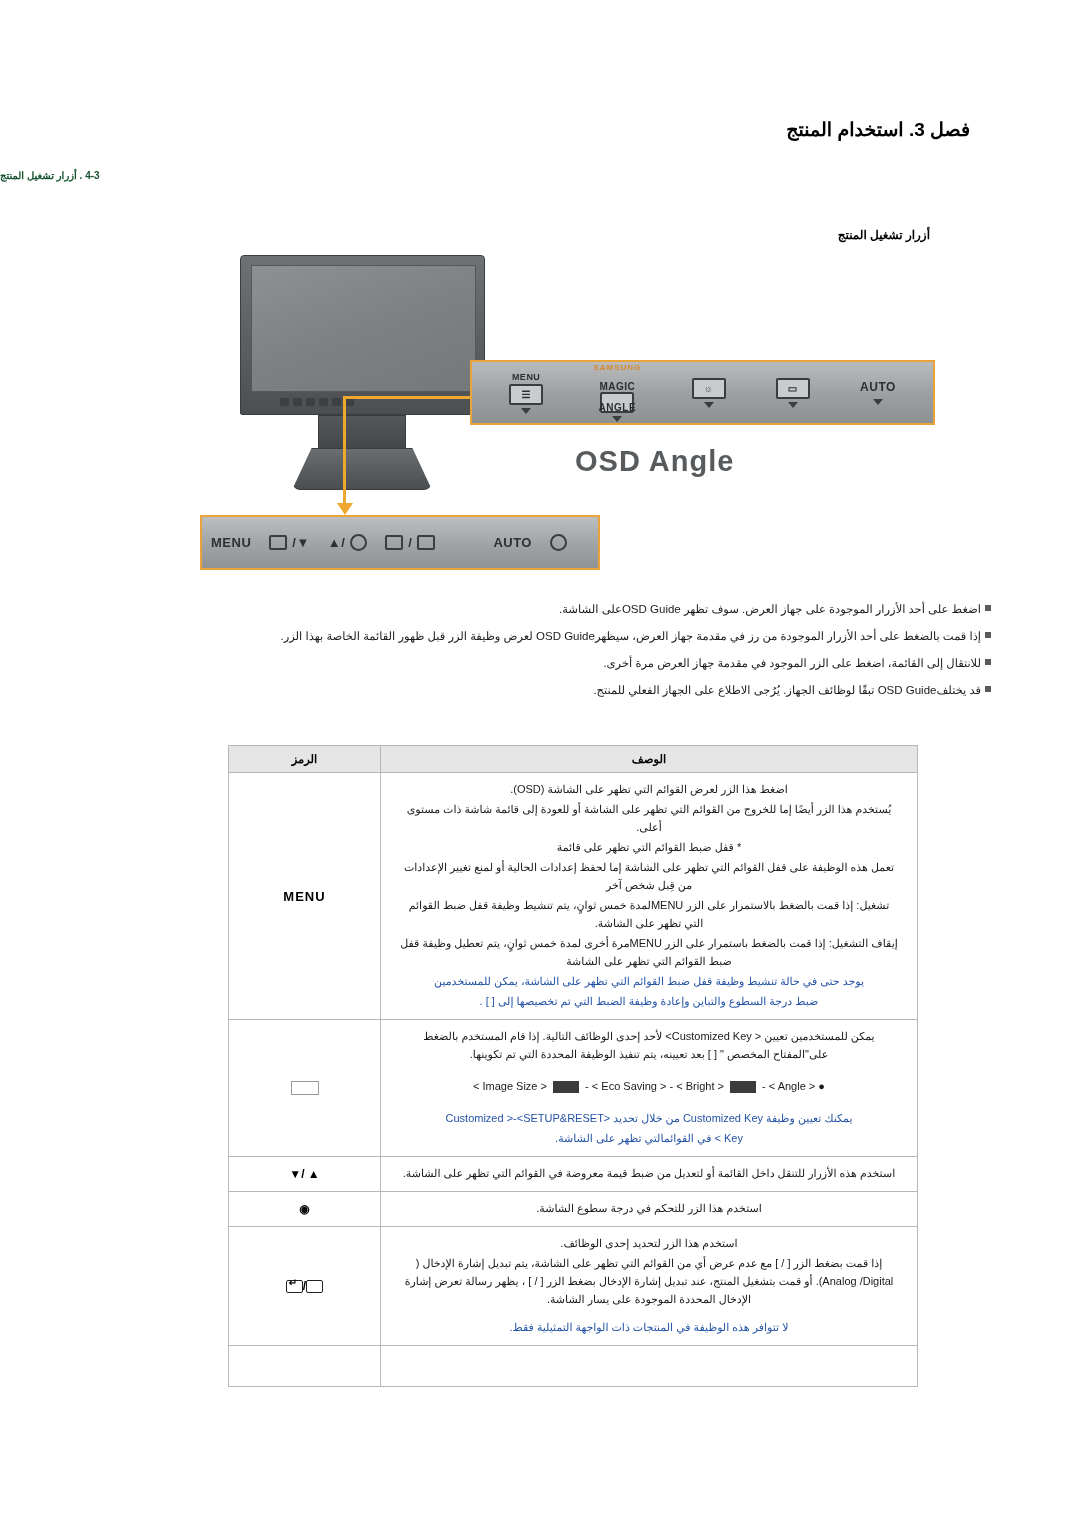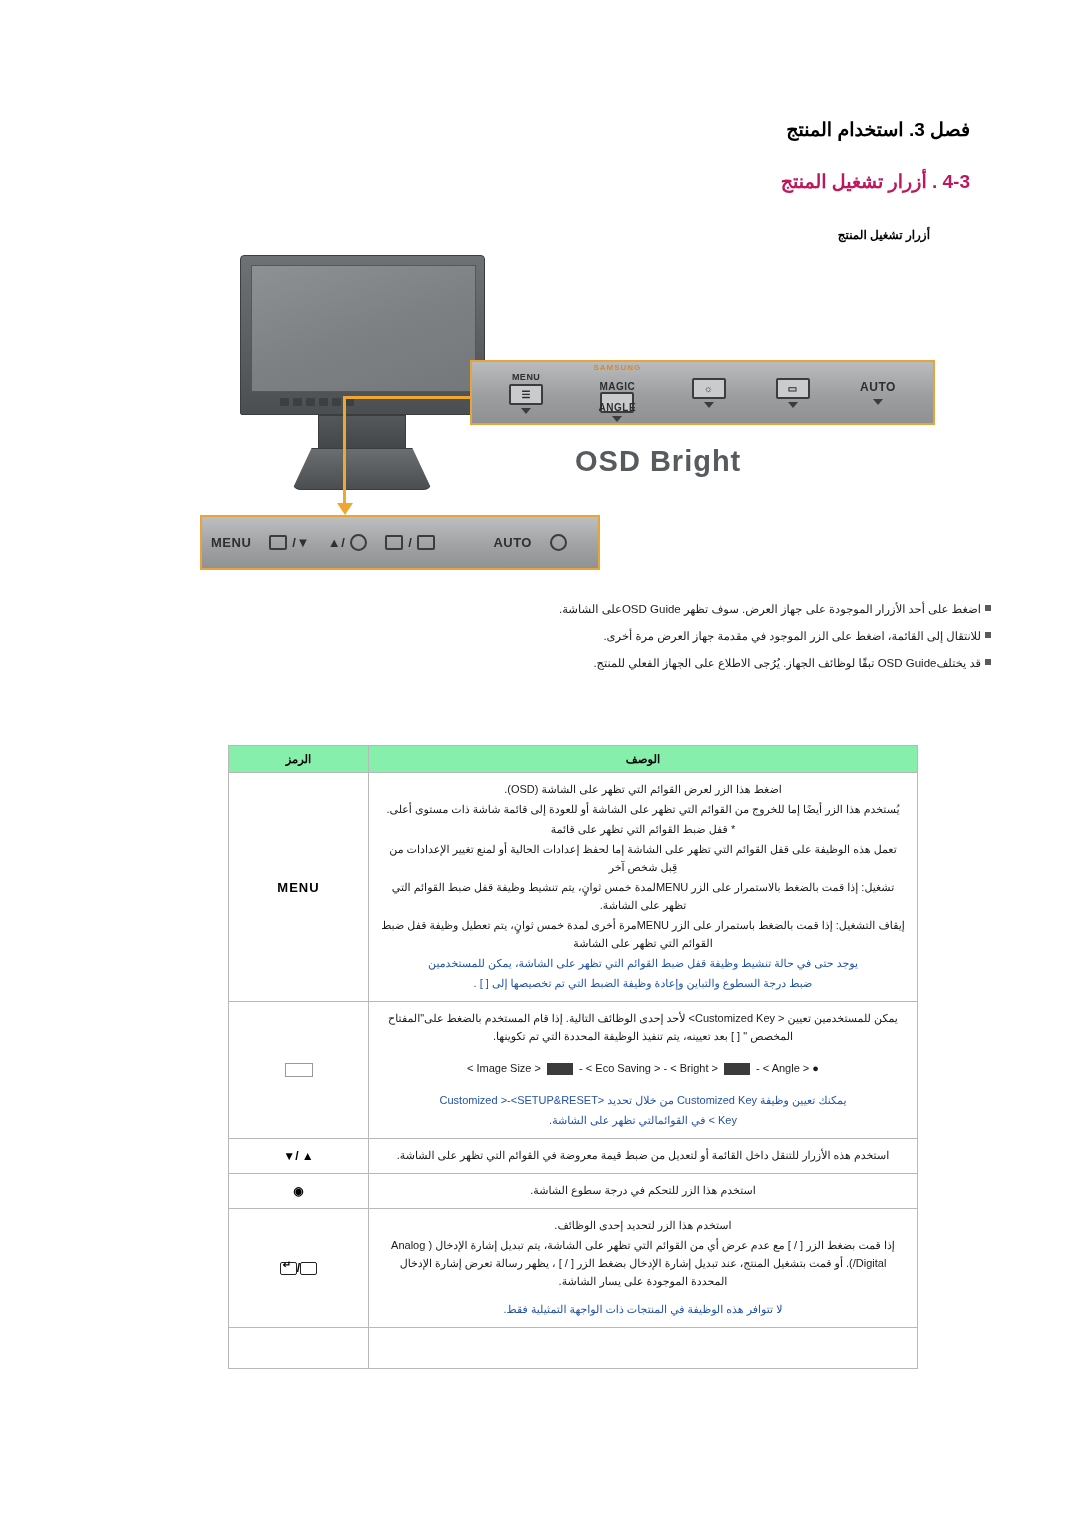--- a/index.html
+++ b/index.html
@@ -32,24 +32,24 @@
     color: #000;
     margin: 0;
     padding: 0 110px 0 0;
     position: absolute;
     top: 118px;
     right: 0;
     width: 970px;
   }
   .title-sub {
     direction: rtl;
-    text-align: right;
-    font-size: 19px;
-    font-weight: bold;
-    color: #be185d;
+    text-align: left;
+    font-size: 10px;
+    font-weight: bold;
+    color: #14532d;
     position: absolute;
     top: 170px;
     right: 0;
     width: 970px;
     padding: 0 110px 0 0;
   }
   .title-sub2 {
     direction: rtl;
     text-align: right;
     font-size: 12px;
@@ -281,24 +281,24 @@
     position: absolute;
     top: 745px;
     left: 228px;
     width: 690px;
     border-collapse: collapse;
     direction: rtl;
   }
   table.spec th, table.spec td {
     border: 1px solid #b8b8b8;
     vertical-align: middle;
-    padding: 7px 12px;
+    padding: 7px 18px;
   }
   table.spec th {
-    background: #86efac;
+    background: #e5e5e5;
     font-size: 11.5px;
     font-weight: bold;
     text-align: center;
     color: #000;
     padding: 6px 12px;
   }
   .col-sym { width: 115px; text-align: center; font-size: 12px; font-weight: bold; }
   .col-desc { text-align: center; }
   td.desc {
     font-size: 11px;
@@ -399,21 +399,21 @@
       <div class="osd-item">
         <span class="glyph">▭</span>
         <span class="arrow"></span>
       </div>
       <div class="osd-item">
         <span class="lbl" style="font-size:12px">AUTO</span>
         <span class="arrow"></span>
       </div>
     </div>
 
-    <div class="osd-guide-text">OSD Bright</div>
+    <div class="osd-guide-text">OSD Angle</div>
 
     <div class="osd-bar">
       <span class="seg">MENU</span>
       <span class="seg">
           <span class="sq"></span>
           <span>/▼</span>
         </span>
       <span class="seg">
           <span>▲/</span>
           <span class="circ"></span>
@@ -429,20 +429,26 @@
         </span>
     </div>
   </div>
 
   <div class="bullets">
     <div class="bullet-row">
       <span class="bullet-mark">
           <i></i>
         </span>
       <span class="bullet-text">اضغط على أحد الأزرار الموجودة على جهاز العرض. سوف تظهر OSD Guideعلى الشاشة.</span>
+    </div>
+    <div class="bullet-row">
+      <span class="bullet-mark">
+          <i></i>
+        </span>
+      <span class="bullet-text">إذا قمت بالضغط على أحد الأزرار الموجودة من رز في مقدمة جهاز العرض، سيظهرOSD Guide لعرض وظيفة الزر قبل ظهور القائمة الخاصة بهذا الزر.</span>
     </div>
     <div class="bullet-row">
       <span class="bullet-mark">
           <i></i>
         </span>
       <span class="bullet-text">للانتقال إلى القائمة، اضغط على الزر الموجود في مقدمة جهاز العرض مرة أخرى.</span>
     </div>
     <div class="bullet-row">
       <span class="bullet-mark">
           <i></i>

